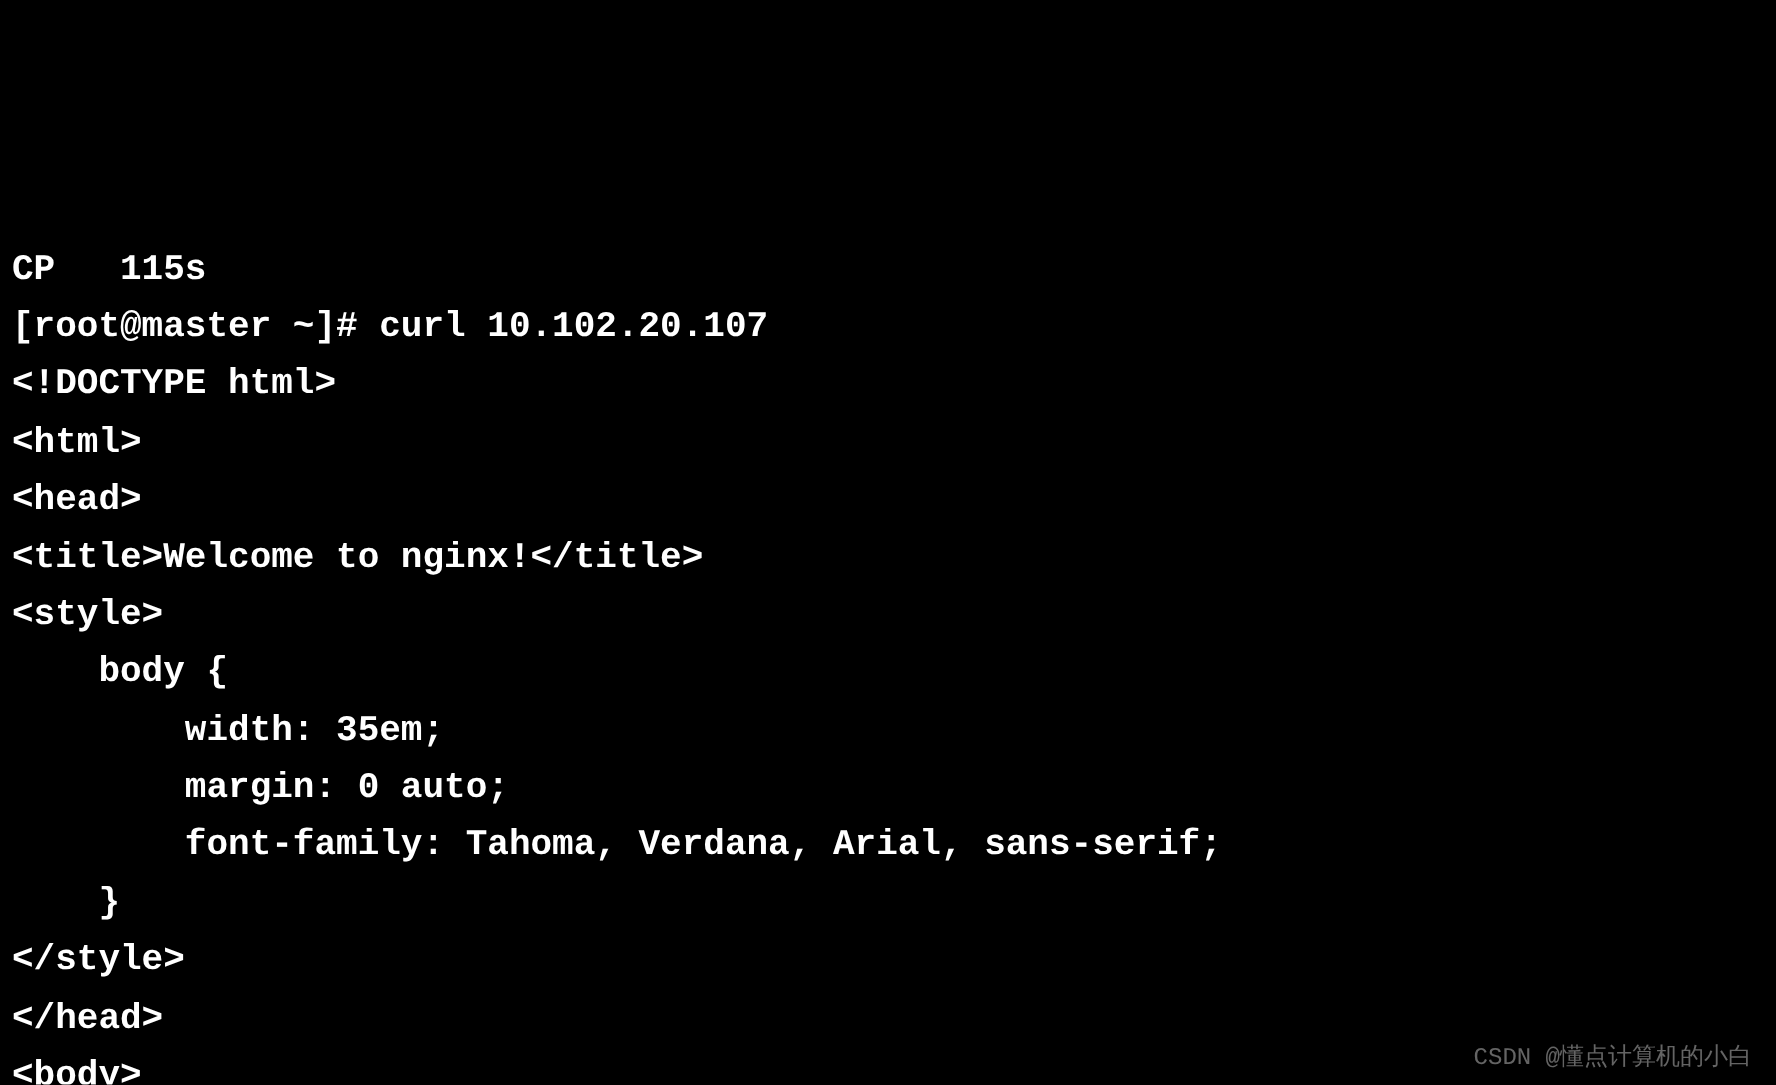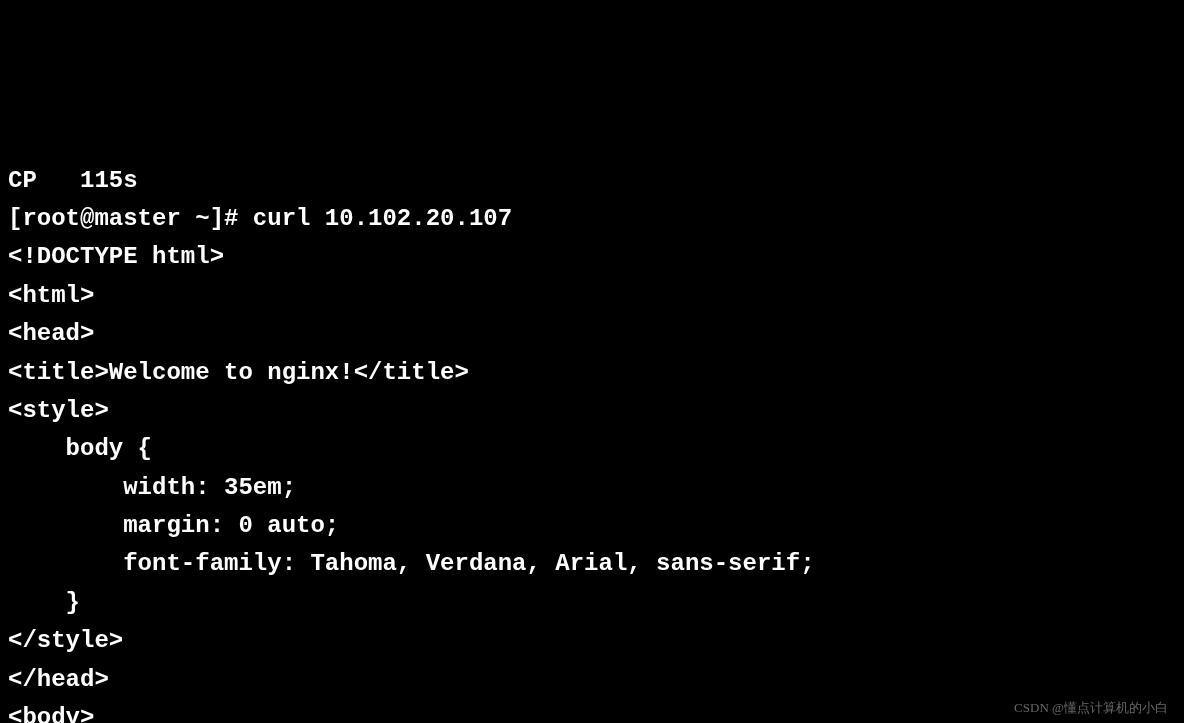--- a/index.html
+++ b/index.html
@@ -21,24 +21,24 @@
       line-height: 1.6;
       white-space: pre;
     }
     .terminal-line {
       display: block;
     }
     .watermark {
       position: absolute;
       bottom: 4px;
       right: 16px;
-      font-size: 13px;
+      font-size: 16px;
       font-weight: normal;
       color: rgba(200, 200, 200, 0.5);
-      font-family: Liberation Serif, serif;
+      font-family: Liberation Mono, monospace;
     }
   </style>
 </head>
 <body>
 
 
 
 <div><span class="terminal-line">CP   115s</span><span class="terminal-line">[root@master ~]# curl 10.102.20.107</span><span class="terminal-line">&lt;!DOCTYPE html&gt;</span><span class="terminal-line">&lt;html&gt;</span><span class="terminal-line">&lt;head&gt;</span><span class="terminal-line">&lt;title&gt;Welcome to nginx!&lt;/title&gt;</span><span class="terminal-line">&lt;style&gt;</span><span class="terminal-line">    body {</span><span class="terminal-line">        width: 35em;</span><span class="terminal-line">        margin: 0 auto;</span><span class="terminal-line">        font-family: Tahoma, Verdana, Arial, sans-serif;</span><span class="terminal-line">    }</span><span class="terminal-line">&lt;/style&gt;</span><span class="terminal-line">&lt;/head&gt;</span><span class="terminal-line">&lt;body&gt;</span></div>
 
 <div class="watermark">CSDN @懂点计算机的小白</div>

